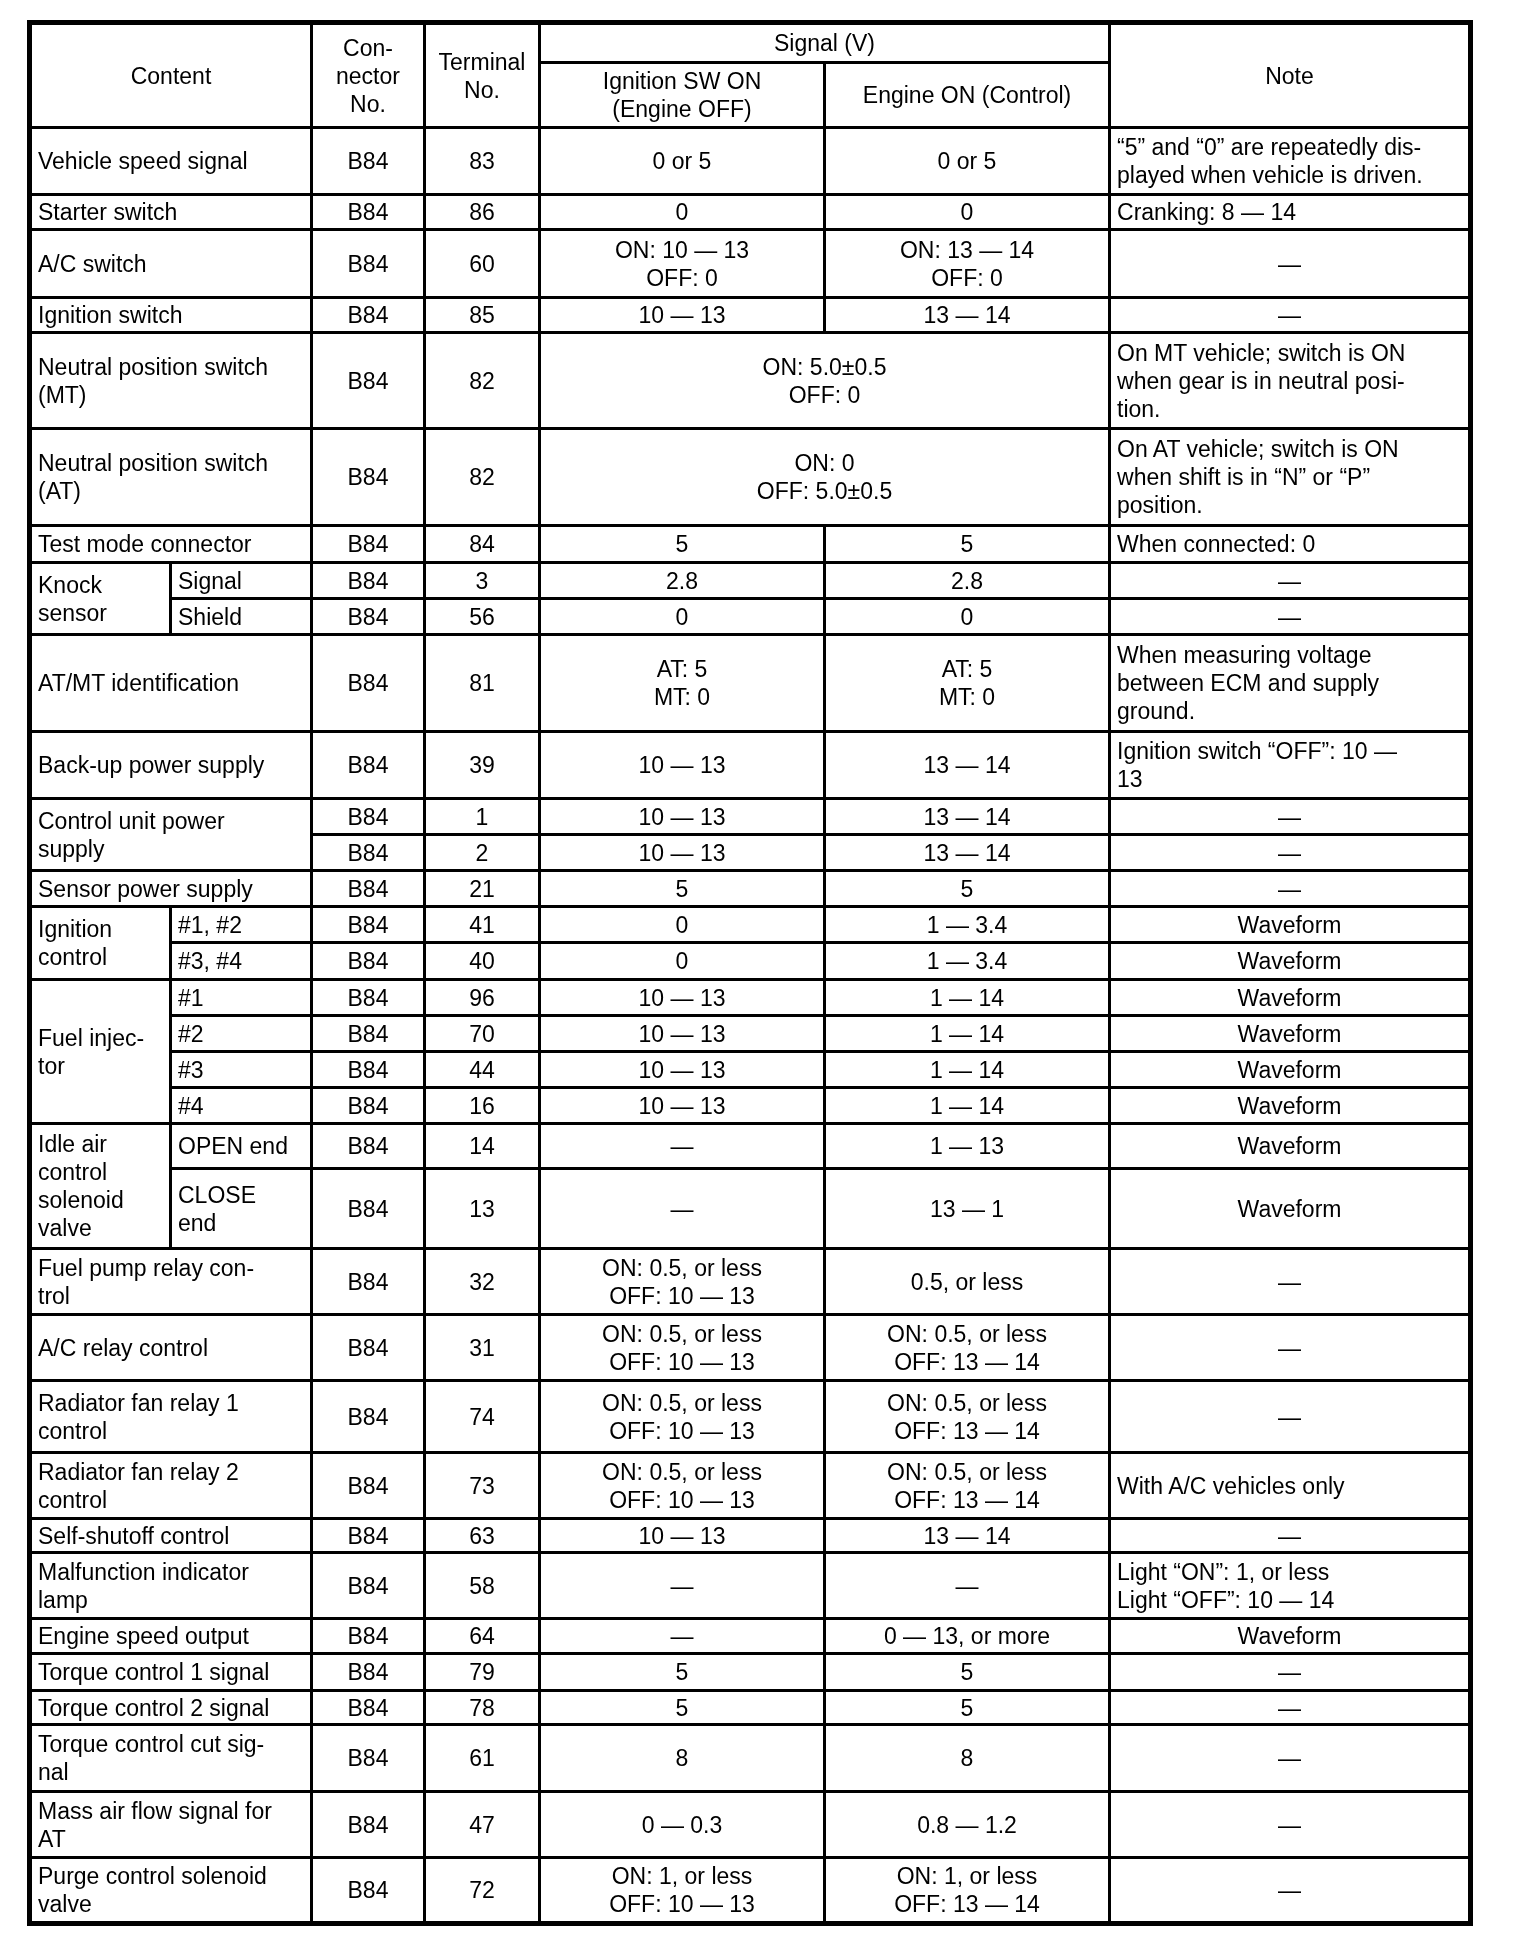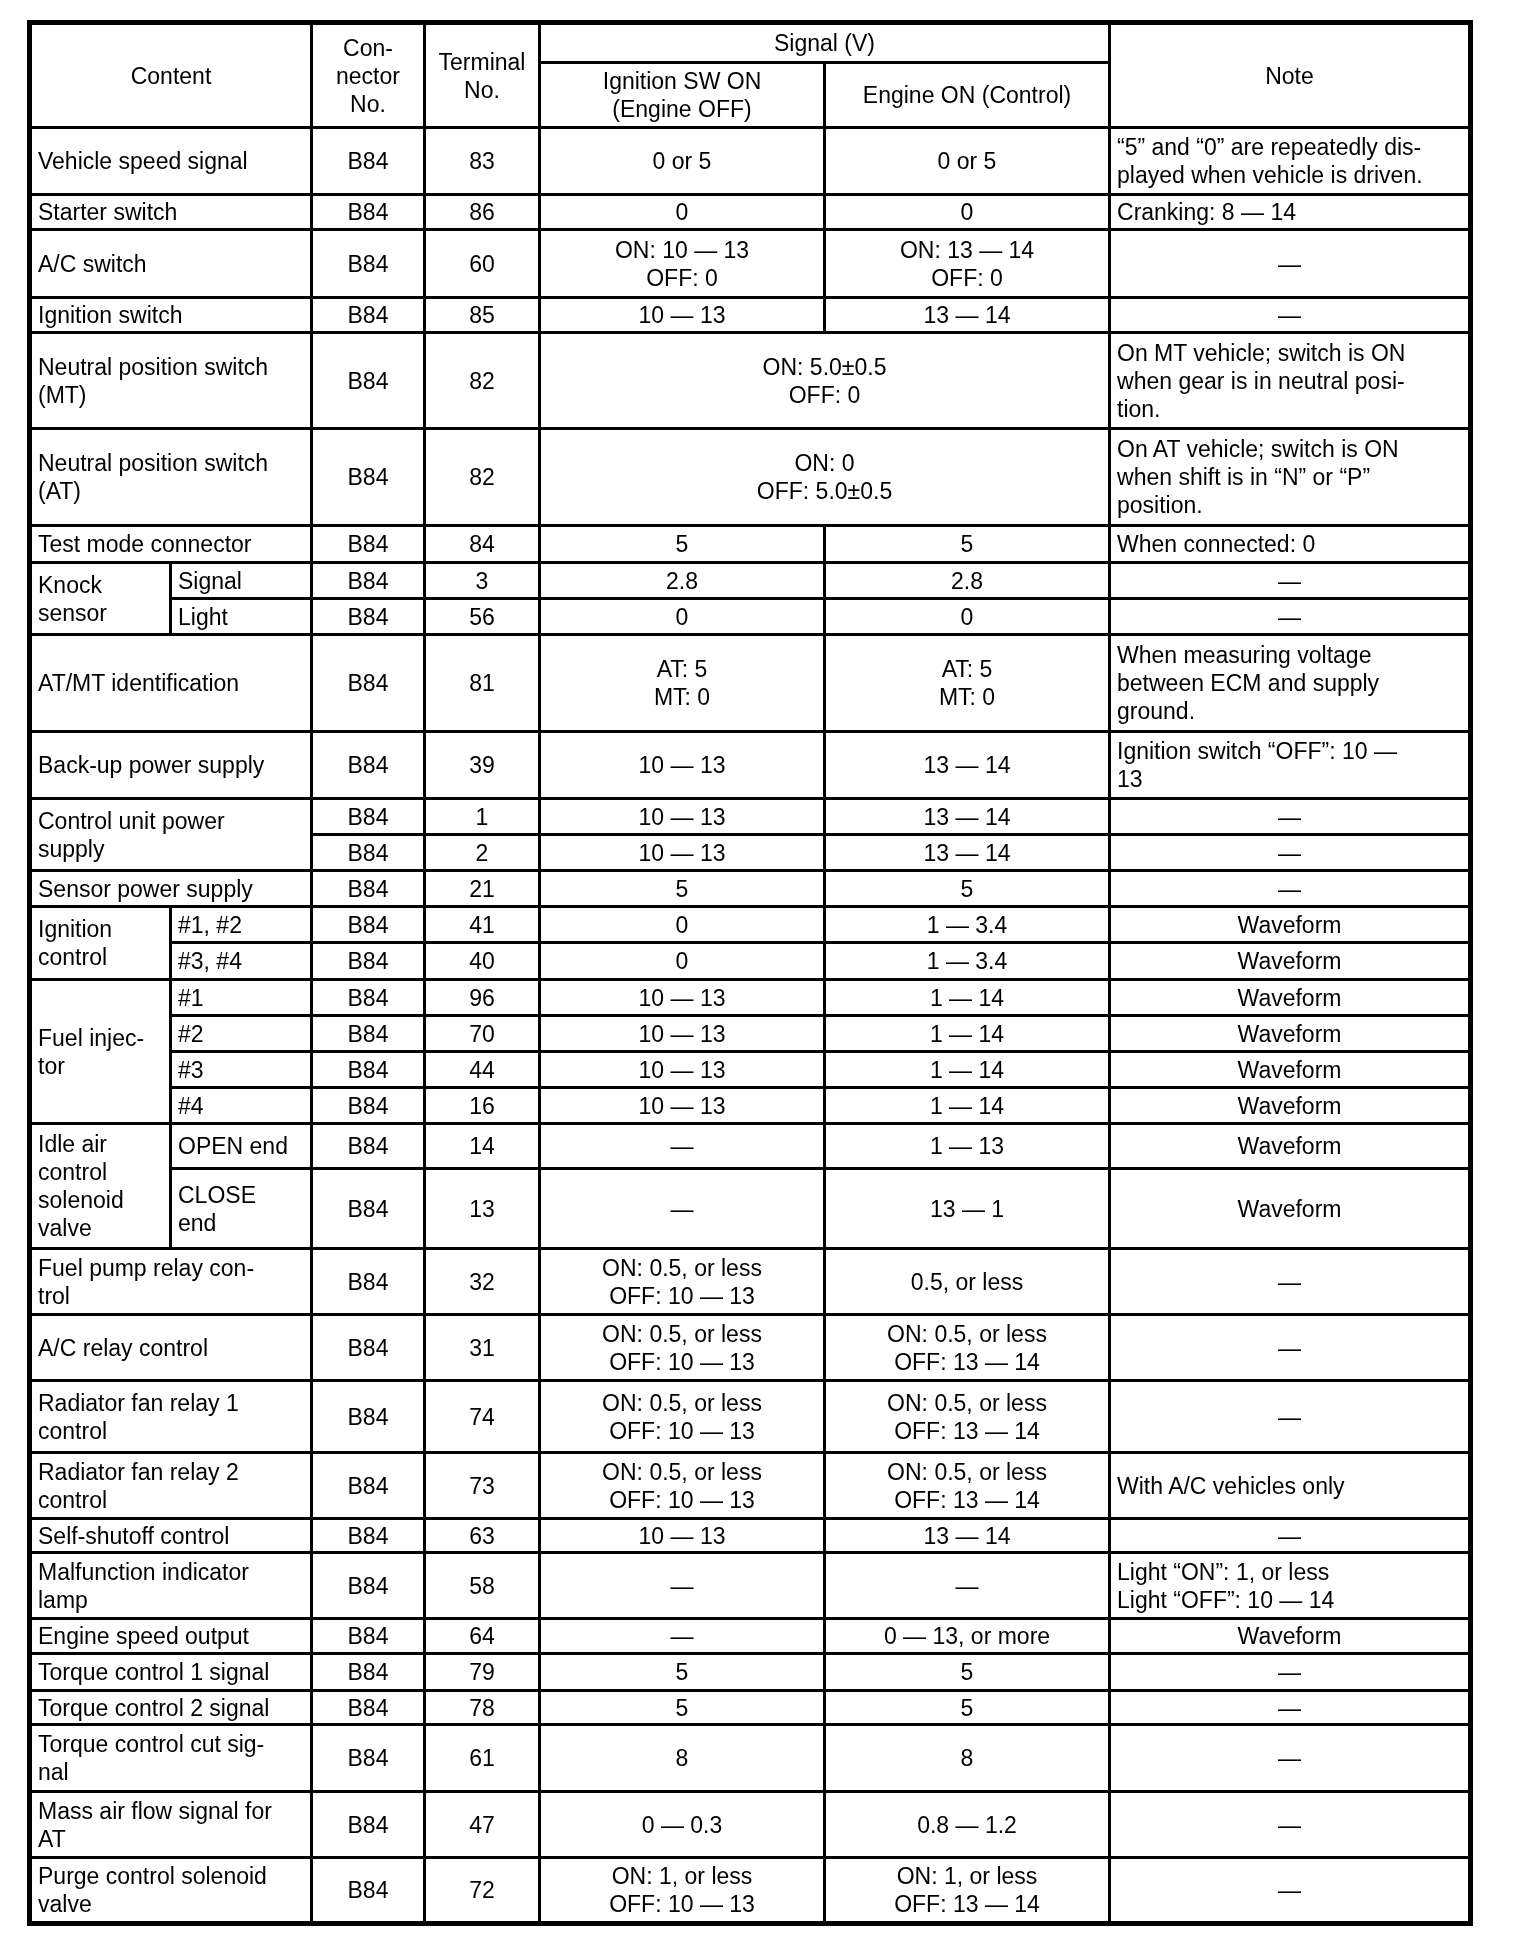--- a/index.html
+++ b/index.html
@@ -121,21 +121,21 @@
           <td class="l ml" rowspan="2">Knock
 sensor</td>
           <td class="l ml sub">Signal</td>
           <td class="c">B84</td>
           <td class="c">3</td>
           <td class="c ml">2.8</td>
           <td class="c ml">2.8</td>
           <td class="c ml">—</td>
         </tr>
         <tr style="height: 36px;">
-          <td class="l ml sub">Light</td>
+          <td class="l ml sub">Shield</td>
           <td class="c">B84</td>
           <td class="c">56</td>
           <td class="c ml">0</td>
           <td class="c ml">0</td>
           <td class="c ml">—</td>
         </tr>
         <tr style="height: 97px;">
           <td class="l ml" colspan="2">AT/MT identification</td>
           <td class="c">B84</td>
           <td class="c">81</td>

